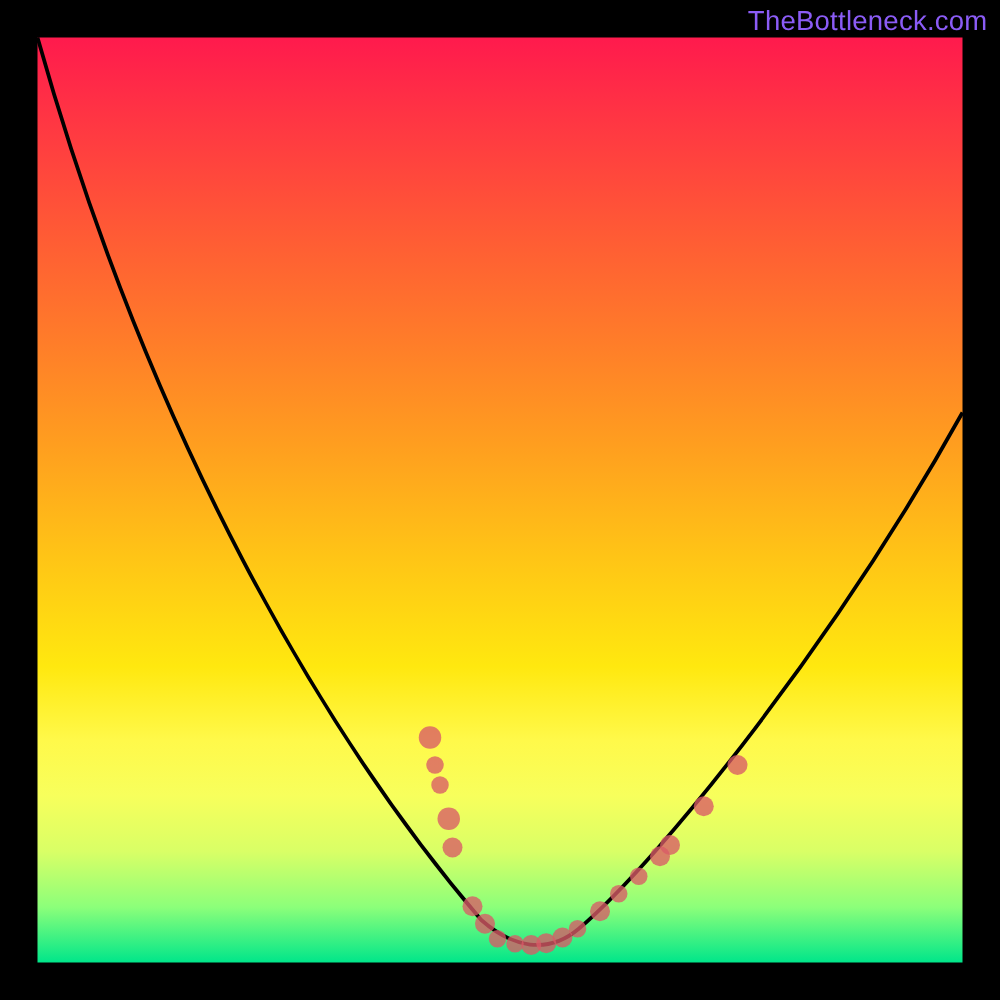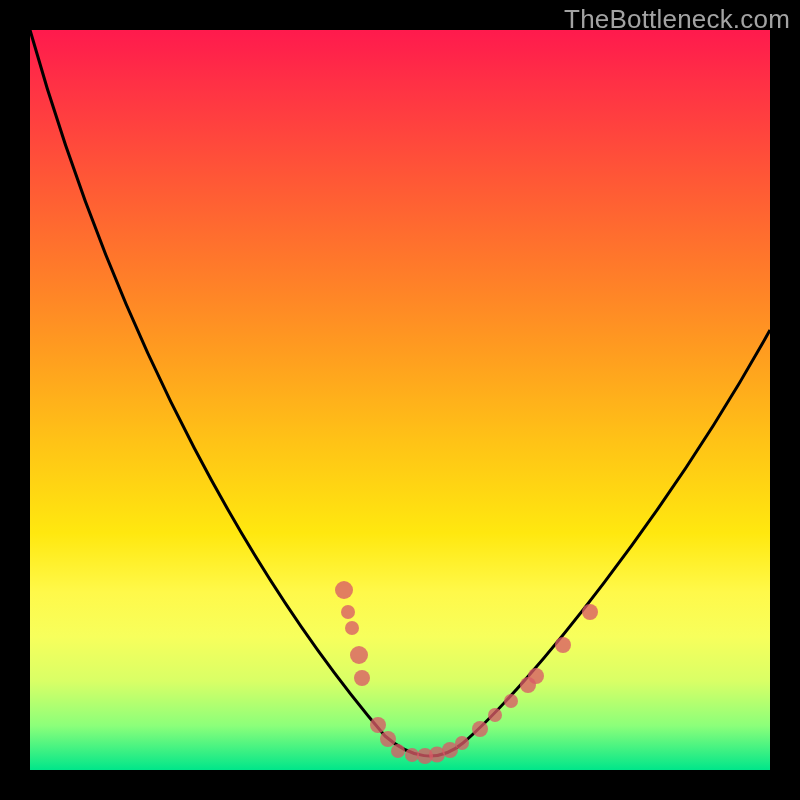--- a/index.html
+++ b/index.html
@@ -36,22 +36,22 @@
       #fff94a 76%,
       #f7ff5c 82%,
       #d9ff66 88%,
       #8cff7a 94%,
       #00e68a 100%);
   }
   .watermark {
     position: absolute;
     top: 4px;
     right: 10px;
-    color: #a3a3a3;
-    font-size: 26px;
+    color: #8b5cf6;
+    font-size: 22px;
     letter-spacing: 0.2px;
     font-weight: 400;
   }
   svg.curve {
     position: absolute;
     left: 0;
     top: 0;
     width: 740px;
     height: 740px;
     overflow: visible;

